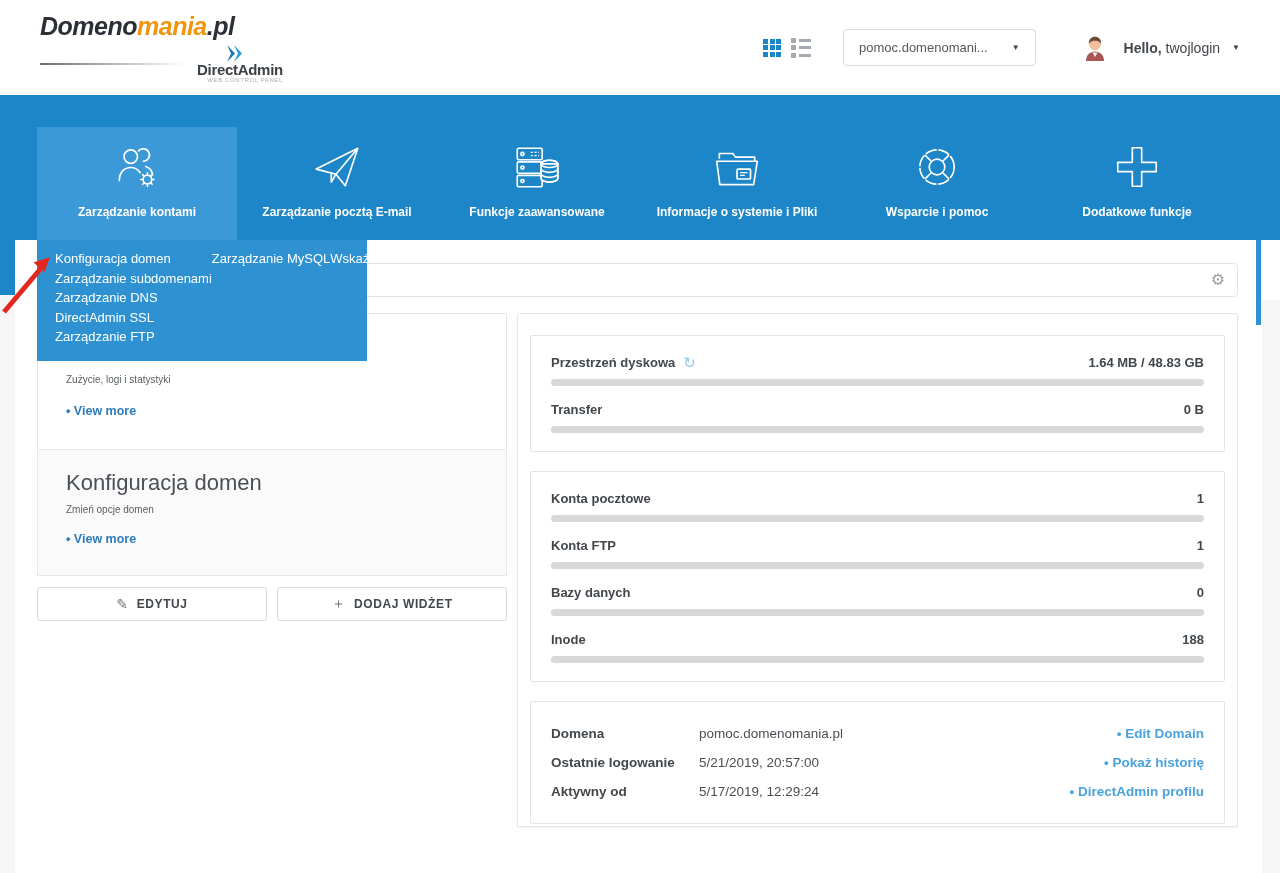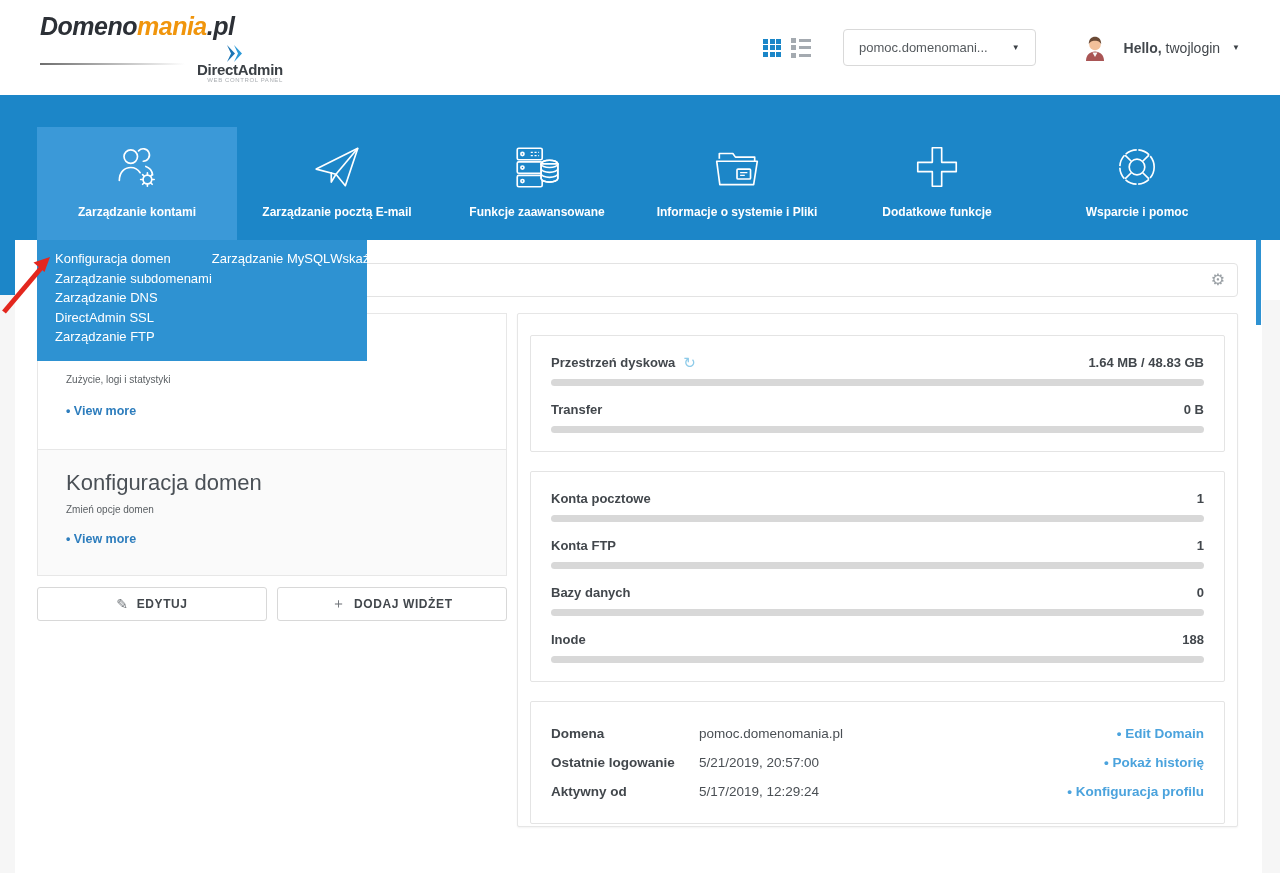--- a/index.html
+++ b/index.html
@@ -227,36 +227,36 @@
         <path d="M5.5 19.5h39L41 42H8.5z"></path>
         <rect x="25" y="27" width="13" height="9.5" rx="1"></rect>
         <path d="M28 30.5h7M28 33h4.5" stroke-width="1.2"></path>
       </svg>
     </span>
     <span class="nav-label">Informacje o systemie i Pliki</span>
   </div>
 
   <div class="nav-item">
     <span class="nav-icon">
-      <svg width="52" height="52" viewBox="0 0 50 50" fill="none" stroke="#fff" stroke-width="1.6" stroke-linejoin="round">
-        <path d="M20.5 6.5h9v14h14v9h-14v14h-9v-14h-14v-9h14z" rx="2"></path>
-      </svg>
-    </span>
-    <span class="nav-label">Dodatkowe funkcje</span>
-  </div>
-
-  <div class="nav-item">
-    <span class="nav-icon">
       <svg width="52" height="52" viewBox="0 0 50 50" fill="none" stroke="#fff" stroke-width="1.6">
         <circle cx="25" cy="25" r="16.5" stroke-dasharray="11.5 1.6"></circle>
         <circle cx="25" cy="25" r="7.5"></circle>
         <path d="M13.5 13.5l6 6M36.5 13.5l-6 6M13.5 36.5l6-6M36.5 36.5l-6-6"></path>
       </svg>
     </span>
     <span class="nav-label">Wsparcie i pomoc</span>
+  </div>
+
+  <div class="nav-item">
+    <span class="nav-icon">
+      <svg width="52" height="52" viewBox="0 0 50 50" fill="none" stroke="#fff" stroke-width="1.6" stroke-linejoin="round">
+        <path d="M20.5 6.5h9v14h14v9h-14v14h-9v-14h-14v-9h14z" rx="2"></path>
+      </svg>
+    </span>
+    <span class="nav-label">Dodatkowe funkcje</span>
   </div>
 </div>
 
 <div class="edge-artifact-left"></div>
 <div class="edge-artifact-right"></div>
 
 <div class="menubar">
   <span class="gear">⚙</span>
 </div>
 
@@ -374,17 +374,17 @@
       <a class="info-link">• Edit Domain</a>
     </div>
     <div class="info-row">
       <span class="info-label">Ostatnie logowanie</span>
       <span class="info-value">5/21/2019, 20:57:00</span>
       <a class="info-link">• Pokaż historię</a>
     </div>
     <div class="info-row">
       <span class="info-label">Aktywny od</span>
       <span class="info-value">5/17/2019, 12:29:24</span>
-      <a class="info-link">• Konfiguracja profilu</a>
+      <a class="info-link">• DirectAdmin profilu</a>
     </div>
   </div>
 
 </div>
 
 </body></html>

